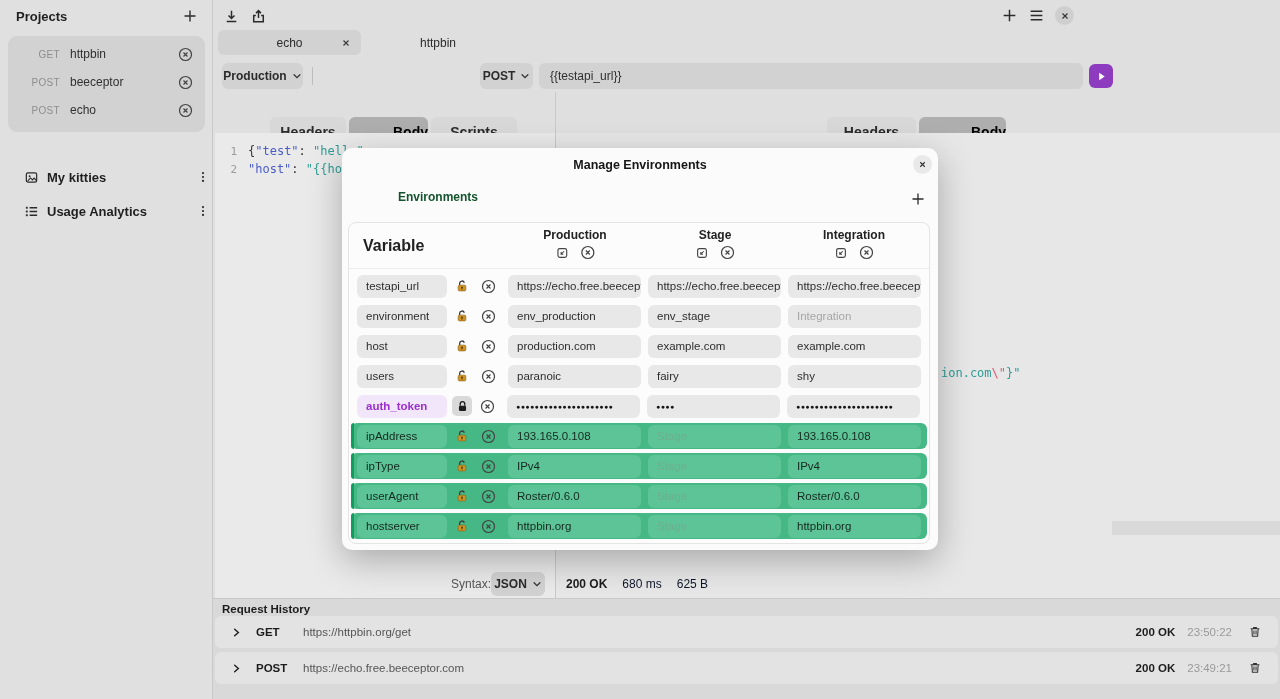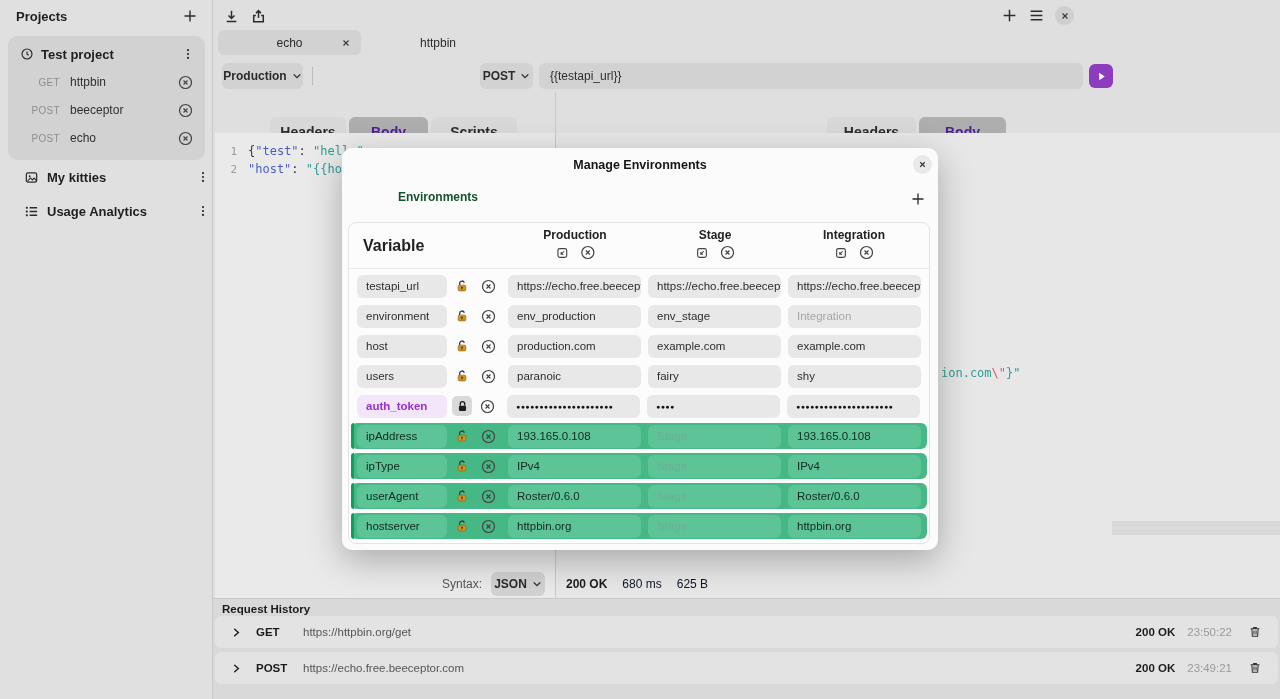--- a/index.html
+++ b/index.html
@@ -37,39 +37,39 @@
   
   .btn { background:#d2d2d2; border:none; border-radius:6px; font-family:inherit; font-size:12px; font-weight:bold; color:#2b2b2b; display:flex; align-items:center; justify-content:center; gap:5px; cursor:pointer; }
   #env-select { position:absolute; left:222px; top:63px; width:81px; height:26px; }
   #bar-sep { position:absolute; left:312px; top:67px; width:1px; height:18px; background:#bdbdbd; }
   #method-select { position:absolute; left:480px; top:63px; width:53px; height:26px; }
   #url-input { position:absolute; left:539px; top:63px; width:544px; height:26px; background:#d2d2d2; border-radius:6px; font-size:12px; color:#2f2f2f; line-height:26px; padding:0 11px; white-space:nowrap; overflow:hidden; }
   #send-btn { position:absolute; left:1089px; top:64px; width:24px; height:24px; background:#8d3bbf; border-radius:6px; display:flex; align-items:center; justify-content:center; cursor:pointer; }
 
   
   .subtab { position:absolute; top:117px; height:29px; border-radius:6px; background:#d8d8d8; display:flex; align-items:center; justify-content:center; font-size:14px; font-weight:bold; color:#2b2b2b; cursor:pointer; }
-  .subtab.active { background:#aeaeae; color:#4c1d95; }
+  .subtab.active { background:#aeaeae; color:#000000;justify-content:flex-end; }
 
   
   #panel-left { position:absolute; left:215px; top:133px; width:340px; height:465px; background:#eaeaea; }
   #panel-right { position:absolute; left:556px; top:133px; width:724px; height:465px; background:#e7e7e7; }
   #panel-divider { position:absolute; left:555px; top:92px; width:1px; height:506px; background:#c9c9c9; }
   #editor-lines { position:absolute; left:0; top:9px; width:100%; font-family:"DejaVu Sans Mono", monospace; font-size:12px; }
   .ed-line { display:flex; height:18px; align-items:center; }
   .ed-num { width:22px; text-align:right; color:#9b9b9b; font-size:11px; flex:none; }
   .ed-code { margin-left:11px; white-space:pre; }
   .seg-plain { color:#333; }
   .seg-key { color:#4a5dc7; }
   .seg-string { color:#2f9c95; }
   .seg-escape { color:#e0566b; }
   #resp-code { position:absolute; left:941px; top:366px; font-family:"DejaVu Sans Mono", monospace; font-size:12px; white-space:pre; }
   #resp-band { position:absolute; left:556px; top:388px; width:724px; height:14px; background:#d9d9d9; }
 
   
-  #syntax-bar { position:absolute; left:215px; top:570px; width:340px; height:28px; display:flex; align-items:center; justify-content:flex-end; gap:9px; padding-right:10px; }
+  #syntax-bar { position:absolute; left:215px; top:570px; width:340px; height:28px; display:flex; align-items:center; justify-content:flex-end; padding-right:10px; }
   #syntax-label { font-size:12px; color:#555; }
   #syntax-select { width:54px; height:24px; }
   #status-bar { position:absolute; left:566px; top:570px; height:28px; display:flex; align-items:center; gap:15px; }
   #status-code { font-size:12px; font-weight:bold; color:#1d1d1d; }
   .status-dim { font-size:12px; color:#0f172a; }
 
   
   #history { position:absolute; left:213px; top:598px; width:1067px; height:101px; background:#d9d9d9; border-top:1px solid #c9c9c9; }
   #history-title { position:absolute; left:9px; top:4px; font-size:11.5px; font-weight:bold; color:#1c1c1c; }
   .hist-row { position:absolute; left:2px; width:1063px; height:32px; background:#e3e3e3; border-radius:6px; display:flex; align-items:center; padding:0 16px; }
@@ -118,36 +118,20 @@
   <aside id="sidebar">
     <div class="sb-head">
       <span class="sb-title">Projects</span>
       <span class="icn">
         <svg viewBox="0 0 16 16" width="16" height="16">
             <path d="M8 2.5v11M2.5 8h11" stroke="#2b2b2b" stroke-width="1.4" fill="none"></path>
           </svg>
       </span>
     </div>
     <div class="project-card">
-      <div class="pc-head">
-        <span class="icn">
-          <svg viewBox="0 0 16 16" width="14" height="14">
-              <circle cx="8" cy="8" r="5.7" fill="none" stroke="#2b2b2b" stroke-width="1.3"></circle>
-              <path d="M8 5.2v3l2 1.2" fill="none" stroke="#2b2b2b" stroke-width="1.3"></path>
-            </svg>
-        </span>
-        <span class="pc-name">Test project</span>
-        <span class="icn">
-          <svg viewBox="0 0 16 16" width="14" height="14">
-              <circle cx="8" cy="3.5" r="1.25" fill="#2b2b2b"></circle>
-              <circle cx="8" cy="8" r="1.25" fill="#2b2b2b"></circle>
-              <circle cx="8" cy="12.5" r="1.25" fill="#2b2b2b"></circle>
-            </svg>
-        </span>
-      </div>
       <div id="project-items">
           <div class="pc-item">
             <span class="pc-method">GET</span>
             <span class="pc-itemname">httpbin</span>
             <span class="icn">
               <svg viewBox="0 0 16 16" width="15" height="15">
                 <circle cx="8" cy="8" r="6.4" fill="none" stroke="#444" stroke-width="1.3"></circle>
                 <path d="M5.9 5.9l4.2 4.2M10.1 5.9l-4.2 4.2" stroke="#444" stroke-width="1.3"></path>
               </svg>
             </span>

